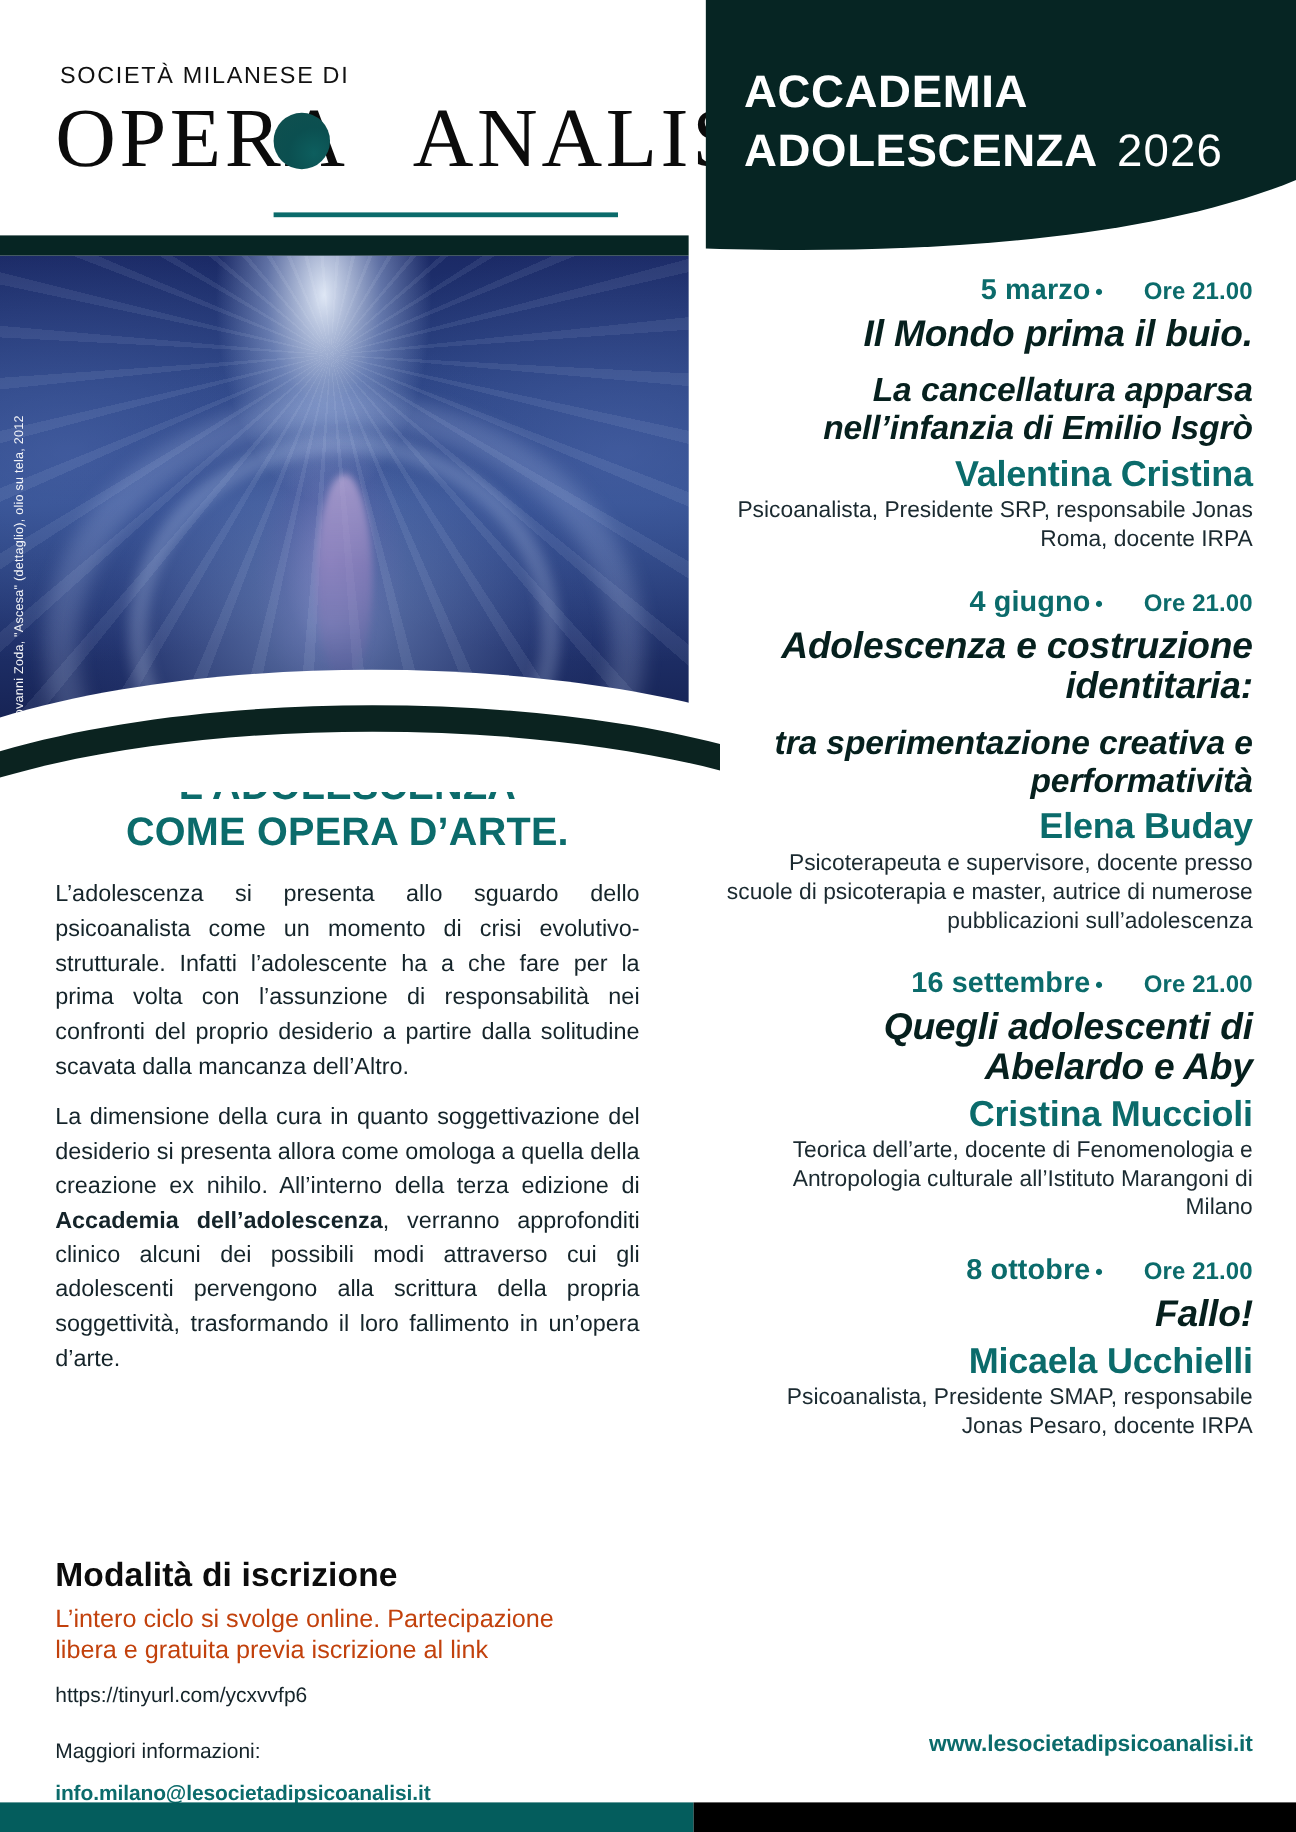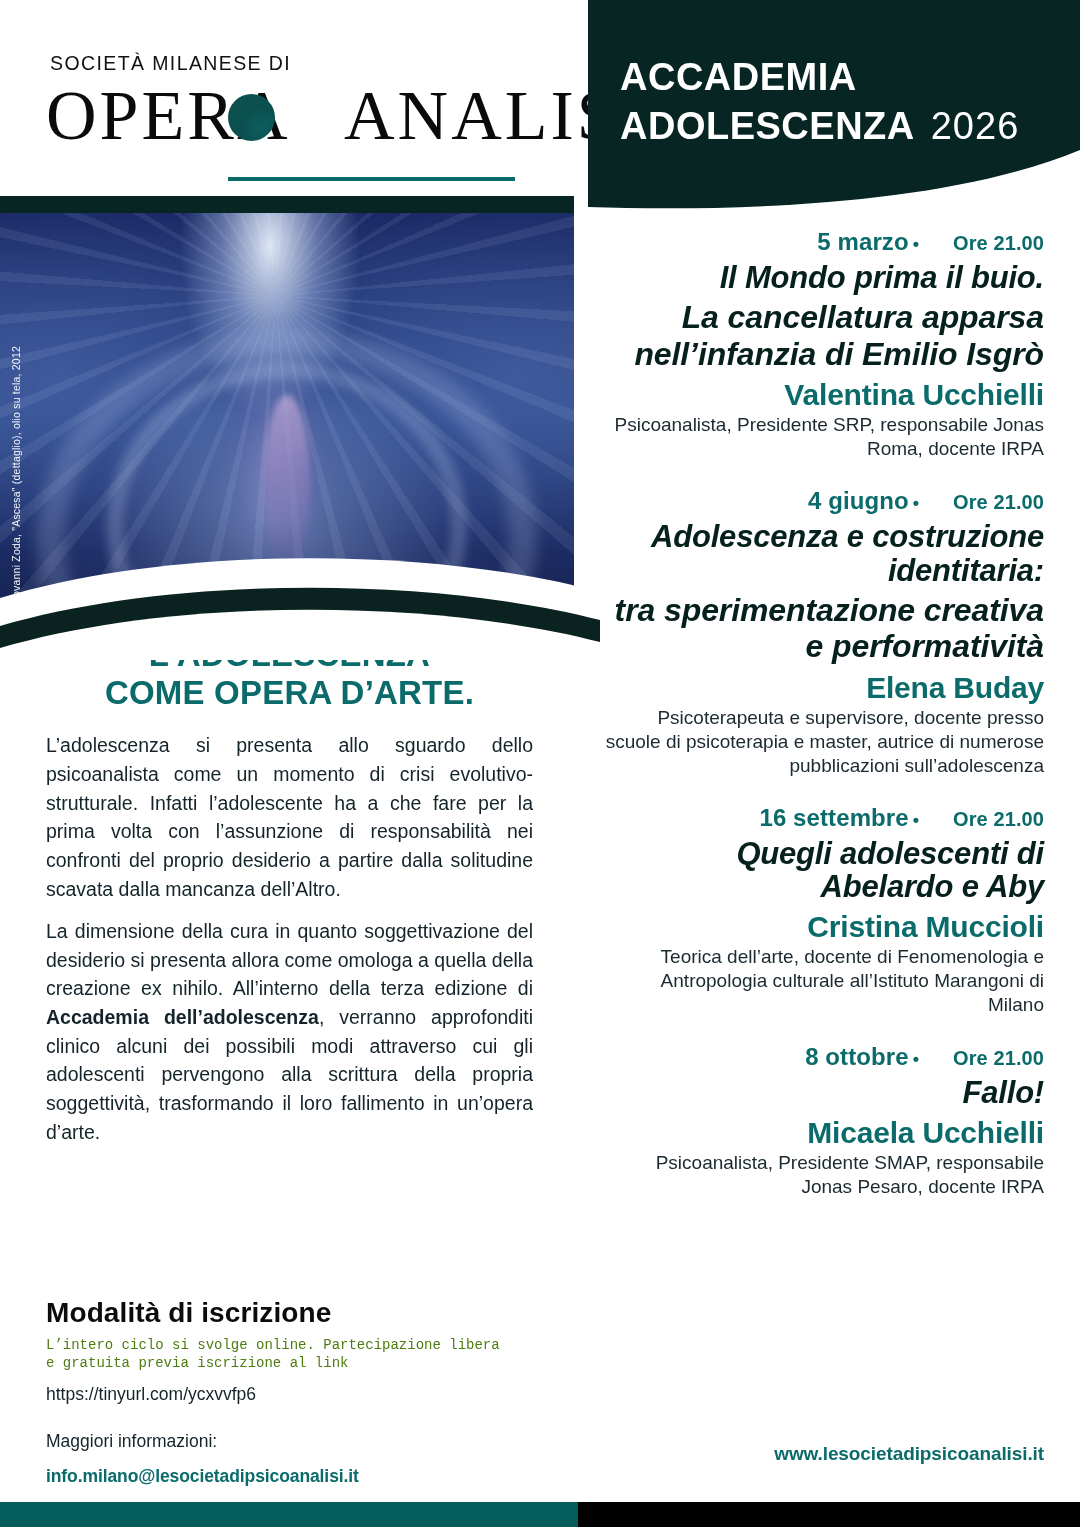--- a/index.html
+++ b/index.html
@@ -124,42 +124,42 @@
     font-size:19.5px; line-height:1.47; margin-top:20px;
   }
   .body-par.second { margin-top:14px; }
   .body-par b { font-weight:700; }
 
   #iscrizione { position:absolute; left:46px; top:1297px; width:470px; }
   #iscrizione-title {
     font-size:28px; font-weight:700; color:#0c0c0c; letter-spacing:0.1px;
   }
   #iscrizione-desc {
-    font-size:14px; color:#4d7c0f; line-height:1.26; margin-top:8px;font-family:Liberation Mono, monospace;
+    font-size:21px; color:#c2410c; line-height:1.26; margin-top:8px;
   }
   #iscrizione-link { font-size:17.5px; color:#15242a; margin-top:12px; }
   #maggiori-label { font-size:17.5px; color:#15242a; margin-top:26px; }
   #maggiori-email {
     font-size:17.5px; font-weight:700; color:#0b6b6b; margin-top:14px; letter-spacing:-0.1px;
   }
 
   
   #events { position:absolute; left:600px; top:228px; width:444px; text-align:right; }
   .event { margin-bottom:26px; }
   .ev-date-row { margin-bottom:5px; white-space:nowrap; }
   .ev-date { font-size:24px; font-weight:700; color:#0b6b6b; letter-spacing:0.1px; }
   .ev-sep { font-size:18px; color:#0b6b6b; font-weight:700; margin:0 4px; }
   .ev-time { font-size:20px; font-weight:700; color:#0b6b6b; letter-spacing:0.1px;margin-left:30px; }
   .ev-title {
     font-size:31px; font-weight:700; font-style:italic; color:#06201e;
     line-height:1.08; letter-spacing:-0.2px;
   }
   .ev-subtitle {
-    font-size:32px; font-weight:700; font-style:italic; color:#06201e;
-    line-height:1.13; letter-spacing:-0.1px; margin-top:5px;
+    font-size:28px; font-weight:700; font-style:italic; color:#06201e;
+    line-height:1.13; letter-spacing:-0.1px; margin-top:15px;
   }
   .ev-speaker {
     font-size:30px; font-weight:700; color:#0b6b6b;
     line-height:1.12; margin-top:6px; letter-spacing:-0.2px;
   }
   .ev-bio {
     font-size:19px; color:#1b2a30; line-height:1.26; margin-top:2px;
   }
   #site-url {
     position:absolute; right:36px; top:1443px;
@@ -229,21 +229,21 @@
 </div>
 
 <div id="events">
 
   <div class="event">
     <div class="ev-date-row">
       <span class="ev-date">5 marzo</span><span class="ev-sep">•</span><span class="ev-time">Ore 21.00</span>
     </div>
     <div class="ev-title">Il Mondo prima il buio.</div>
     <div class="ev-subtitle">La cancellatura apparsa nell’infanzia di Emilio Isgrò</div>
-    <div class="ev-speaker">Valentina Ucchielli</div>
+    <div class="ev-speaker">Valentina Cristina</div>
     <div class="ev-bio">Psicoanalista, Presidente SRP, responsabile Jonas Roma, docente IRPA</div>
   </div>
 
   <div class="event">
     <div class="ev-date-row">
       <span class="ev-date">4 giugno</span><span class="ev-sep">•</span><span class="ev-time">Ore 21.00</span>
     </div>
     <div class="ev-title">Adolescenza e costruzione identitaria:</div>
     <div class="ev-subtitle">tra sperimentazione creativa e performatività</div>
     <div class="ev-speaker">Elena Buday</div>

